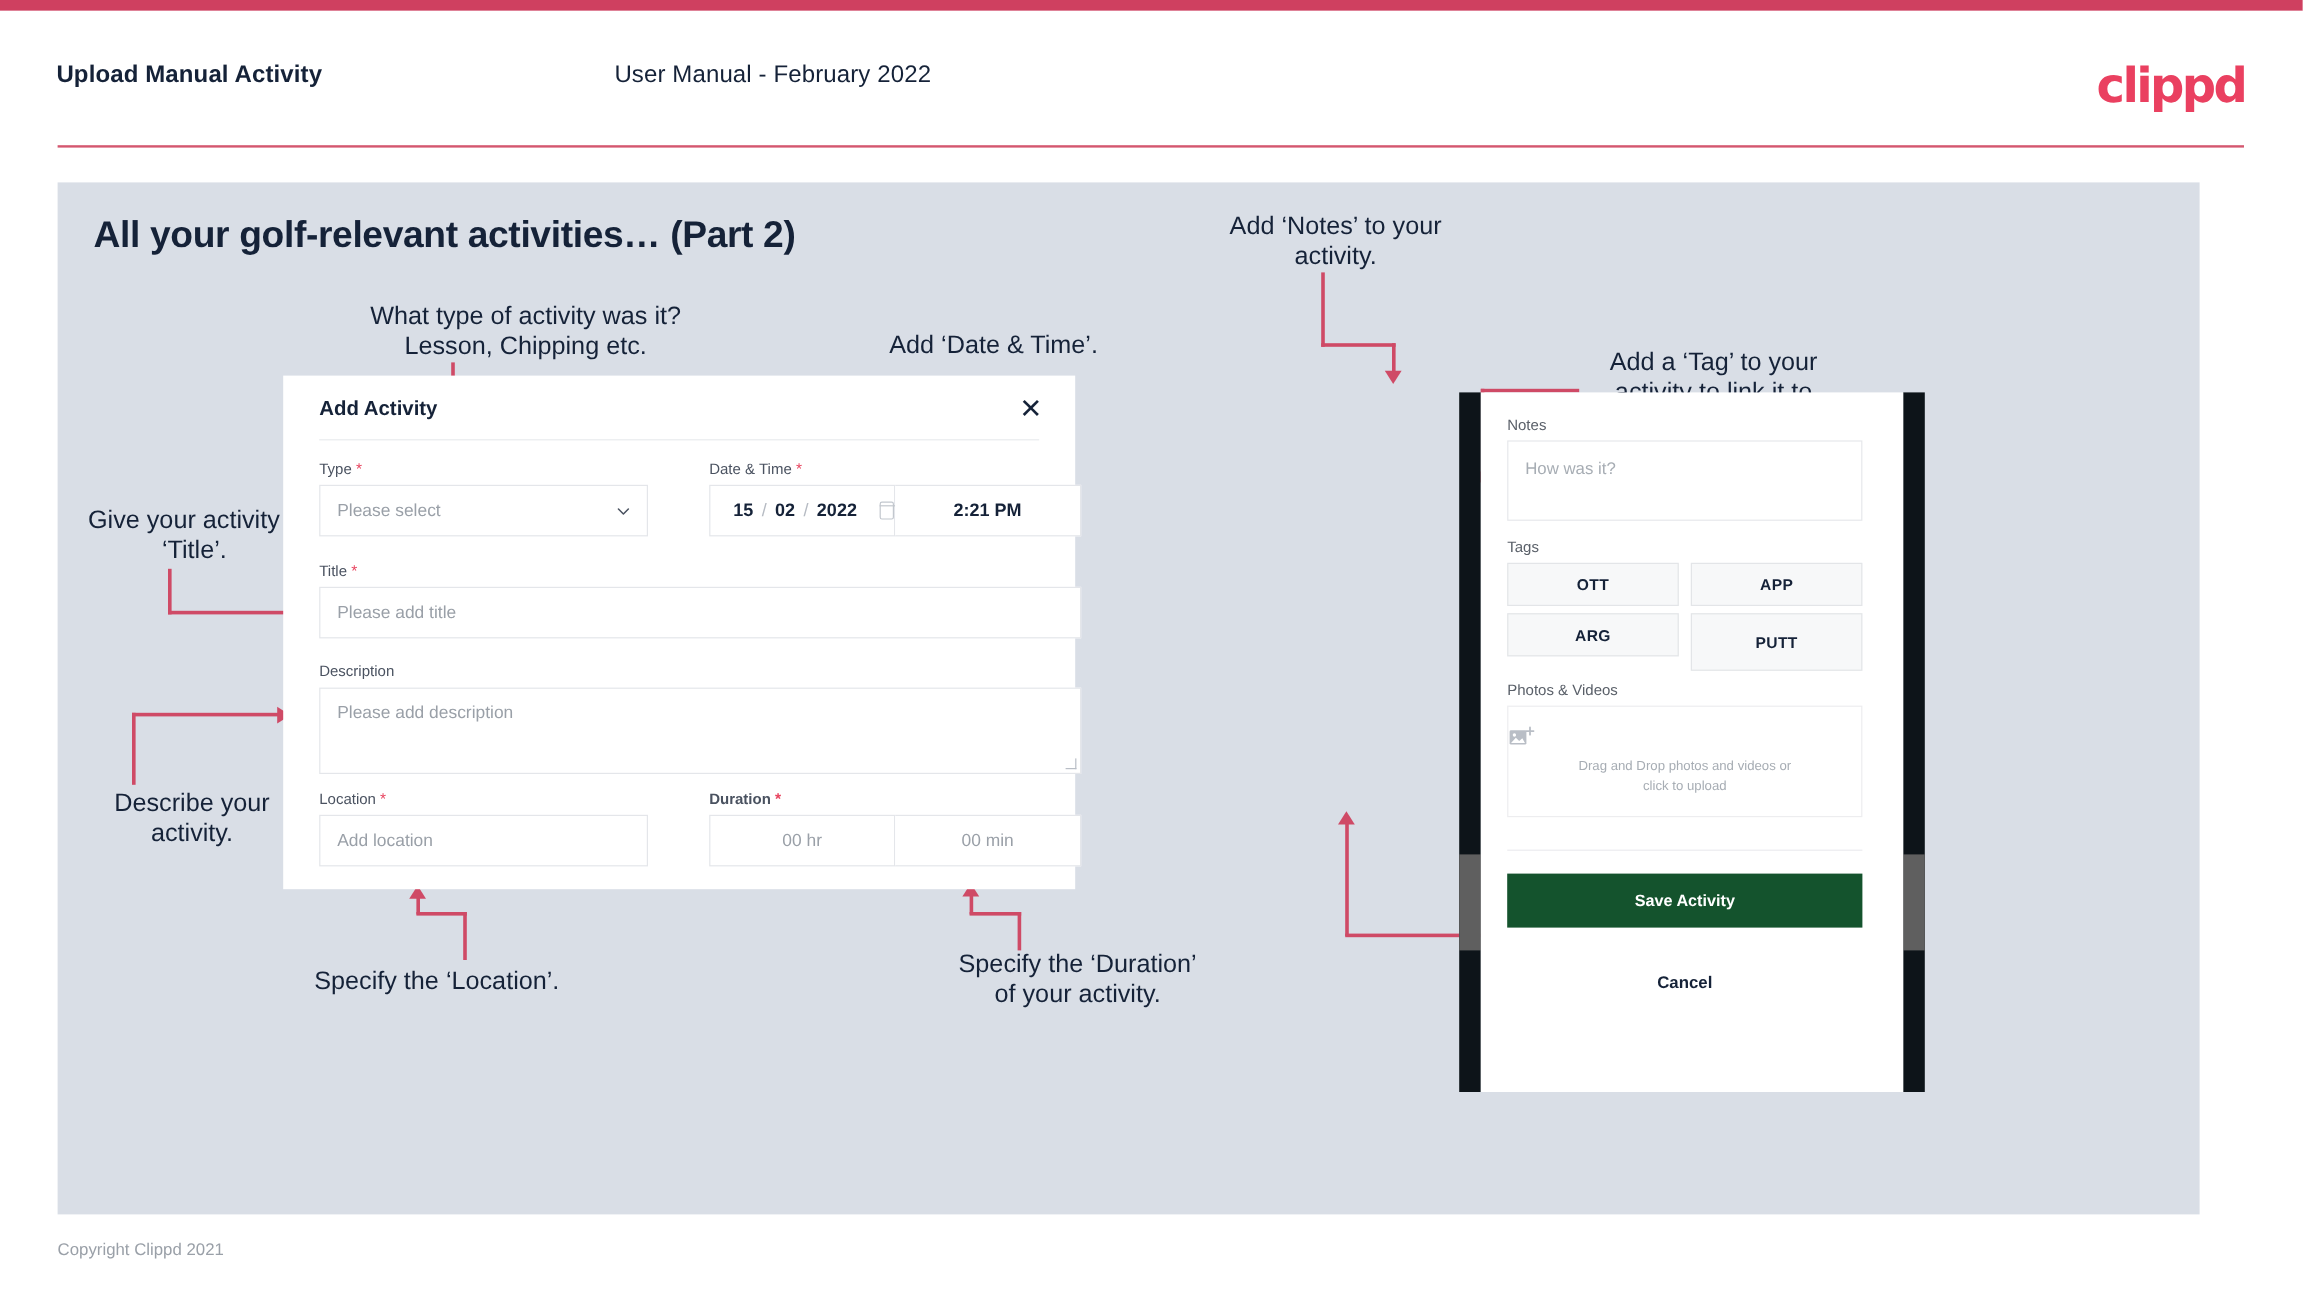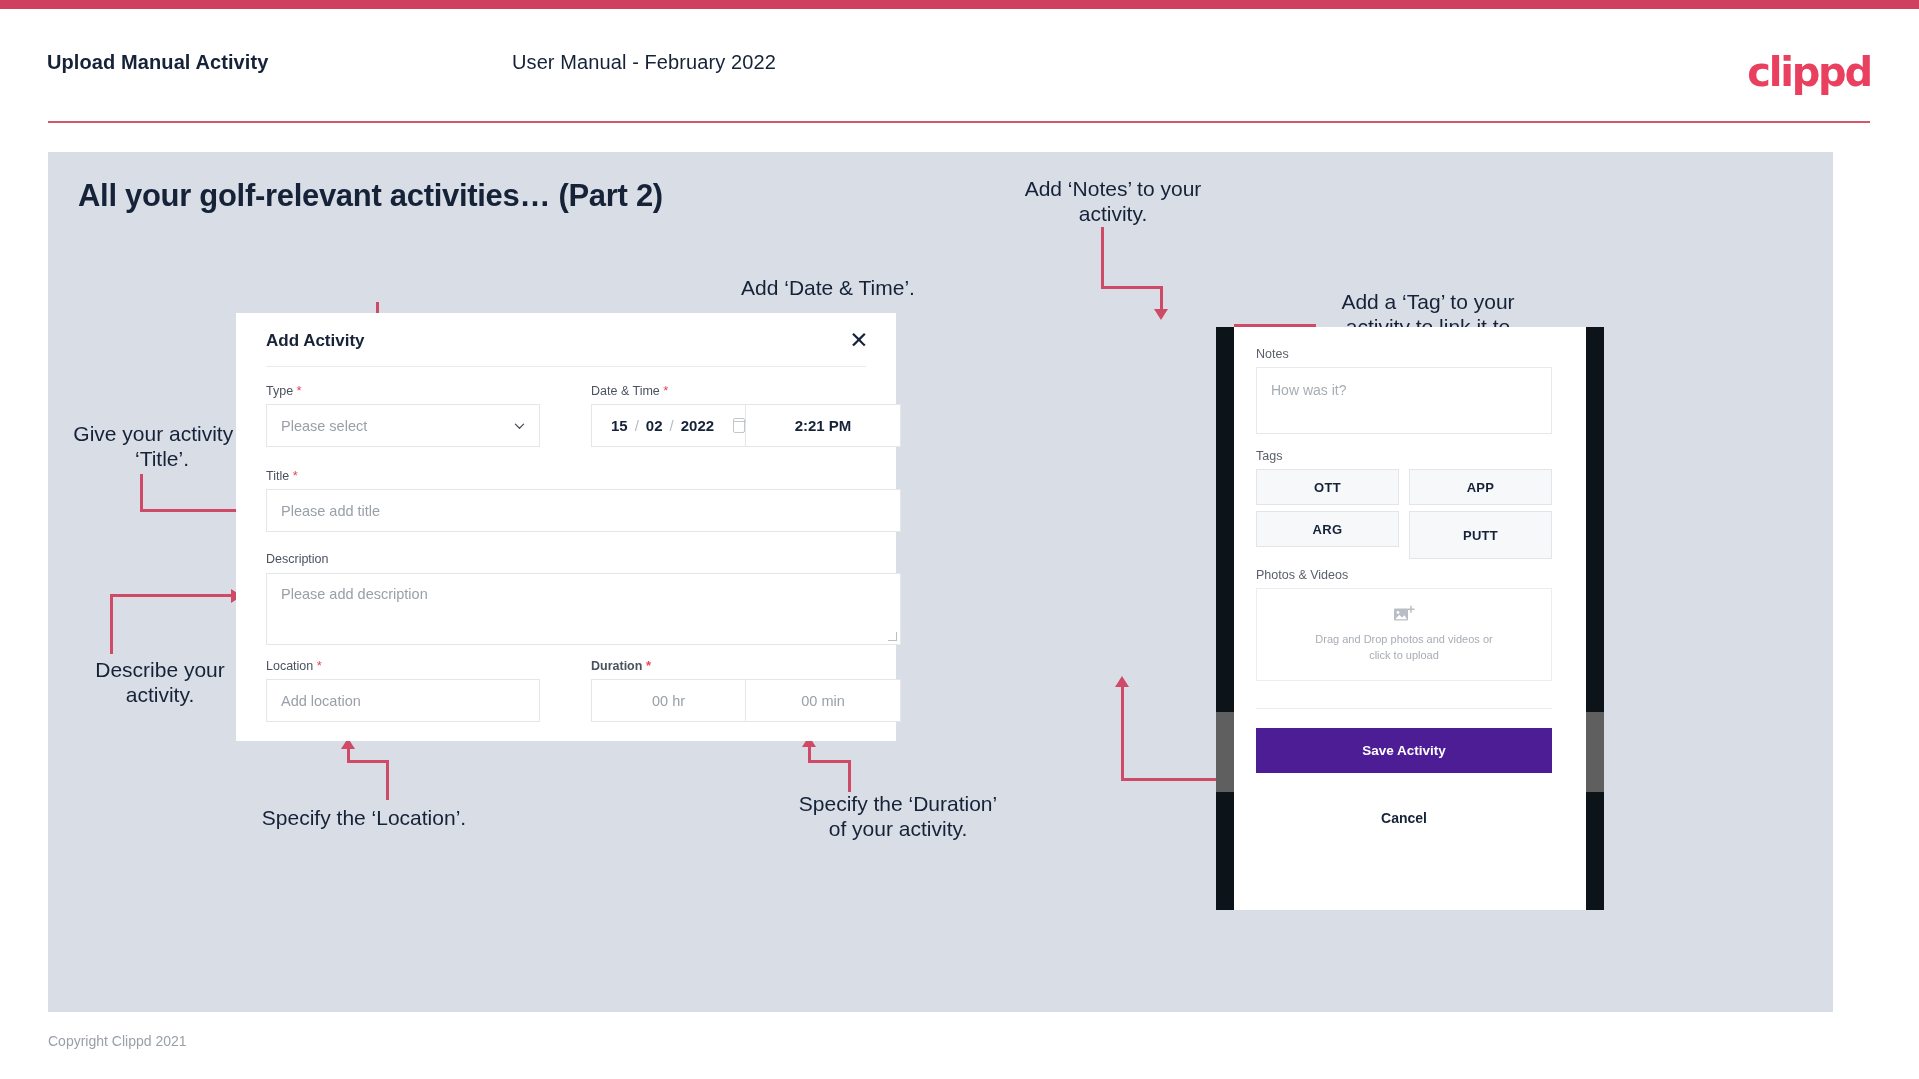--- a/index.html
+++ b/index.html
@@ -144,26 +144,26 @@
   .ph-label { position:absolute; font-size:12.5px; color:#5a6069; }
   .ph-box { position:absolute; border:1px solid #e6e8eb; background:#fff; }
   .ph-placeholder { position:absolute; font-size:14px; color:#a7adb4; }
   .tag-btn {
     position:absolute; border:1px solid #e3e5e8; background:#f7f8f9;
     display:flex; align-items:center; justify-content:center;
     font-size:13px; font-weight:700; color:#152238; letter-spacing:.3px;
   }
   .drop-zone {
     position:absolute; border:1px solid #ededef; background:#fff;
-    display:flex; flex-direction:column; align-items:center; justify-content:center;
+    display:flex; flex-direction:column; justify-content:center;
   }
   .drop-txt { font-size:11px; color:#a7adb4; text-align:center; line-height:1.45; }
   .ph-sep { position:absolute; height:1px; background:#ececef; }
   .save-btn {
-    position:absolute; background:#4c1d95; color:#fff;
+    position:absolute; background:#14532d; color:#fff;
     display:flex; align-items:center; justify-content:center;
     font-size:13.5px; font-weight:700; cursor:pointer;
   }
   .cancel-btn {
     position:absolute; color:#152238; font-size:14px; font-weight:700;
     text-align:center; cursor:pointer;
   }
 
   .copyright {
     position:absolute; left:48px; top:1033px;
@@ -181,20 +181,22 @@
     <div class="header-title">Upload Manual Activity</div>
     <div class="header-sub">User Manual - February 2022</div>
     <div class="logo">clippd</div>
   </div>
   <div class="header-rule"></div>
 
   <div class="slide">
 
     <div class="slide-title">All your golf-relevant activities… (Part 2)</div>
 
+    <div class="anno" style="left:240px; top:100px; width:300px;">What type of activity was it?
+Lesson, Chipping etc.</div>
 
     <div class="anno" style="left:630px; top:124px; width:300px;">Add ‘Date &amp; Time’.</div>
 
     <div class="anno" style="left:6px; top:270px; width:216px;">Give your activity a
 ‘Title’.</div>
 
     <div class="anno" style="left:12px; top:506px; width:200px;">Describe your
 activity.</div>
 
     <div class="anno" style="left:166px; top:654px; width:300px;">Specify the ‘Location’.</div>

